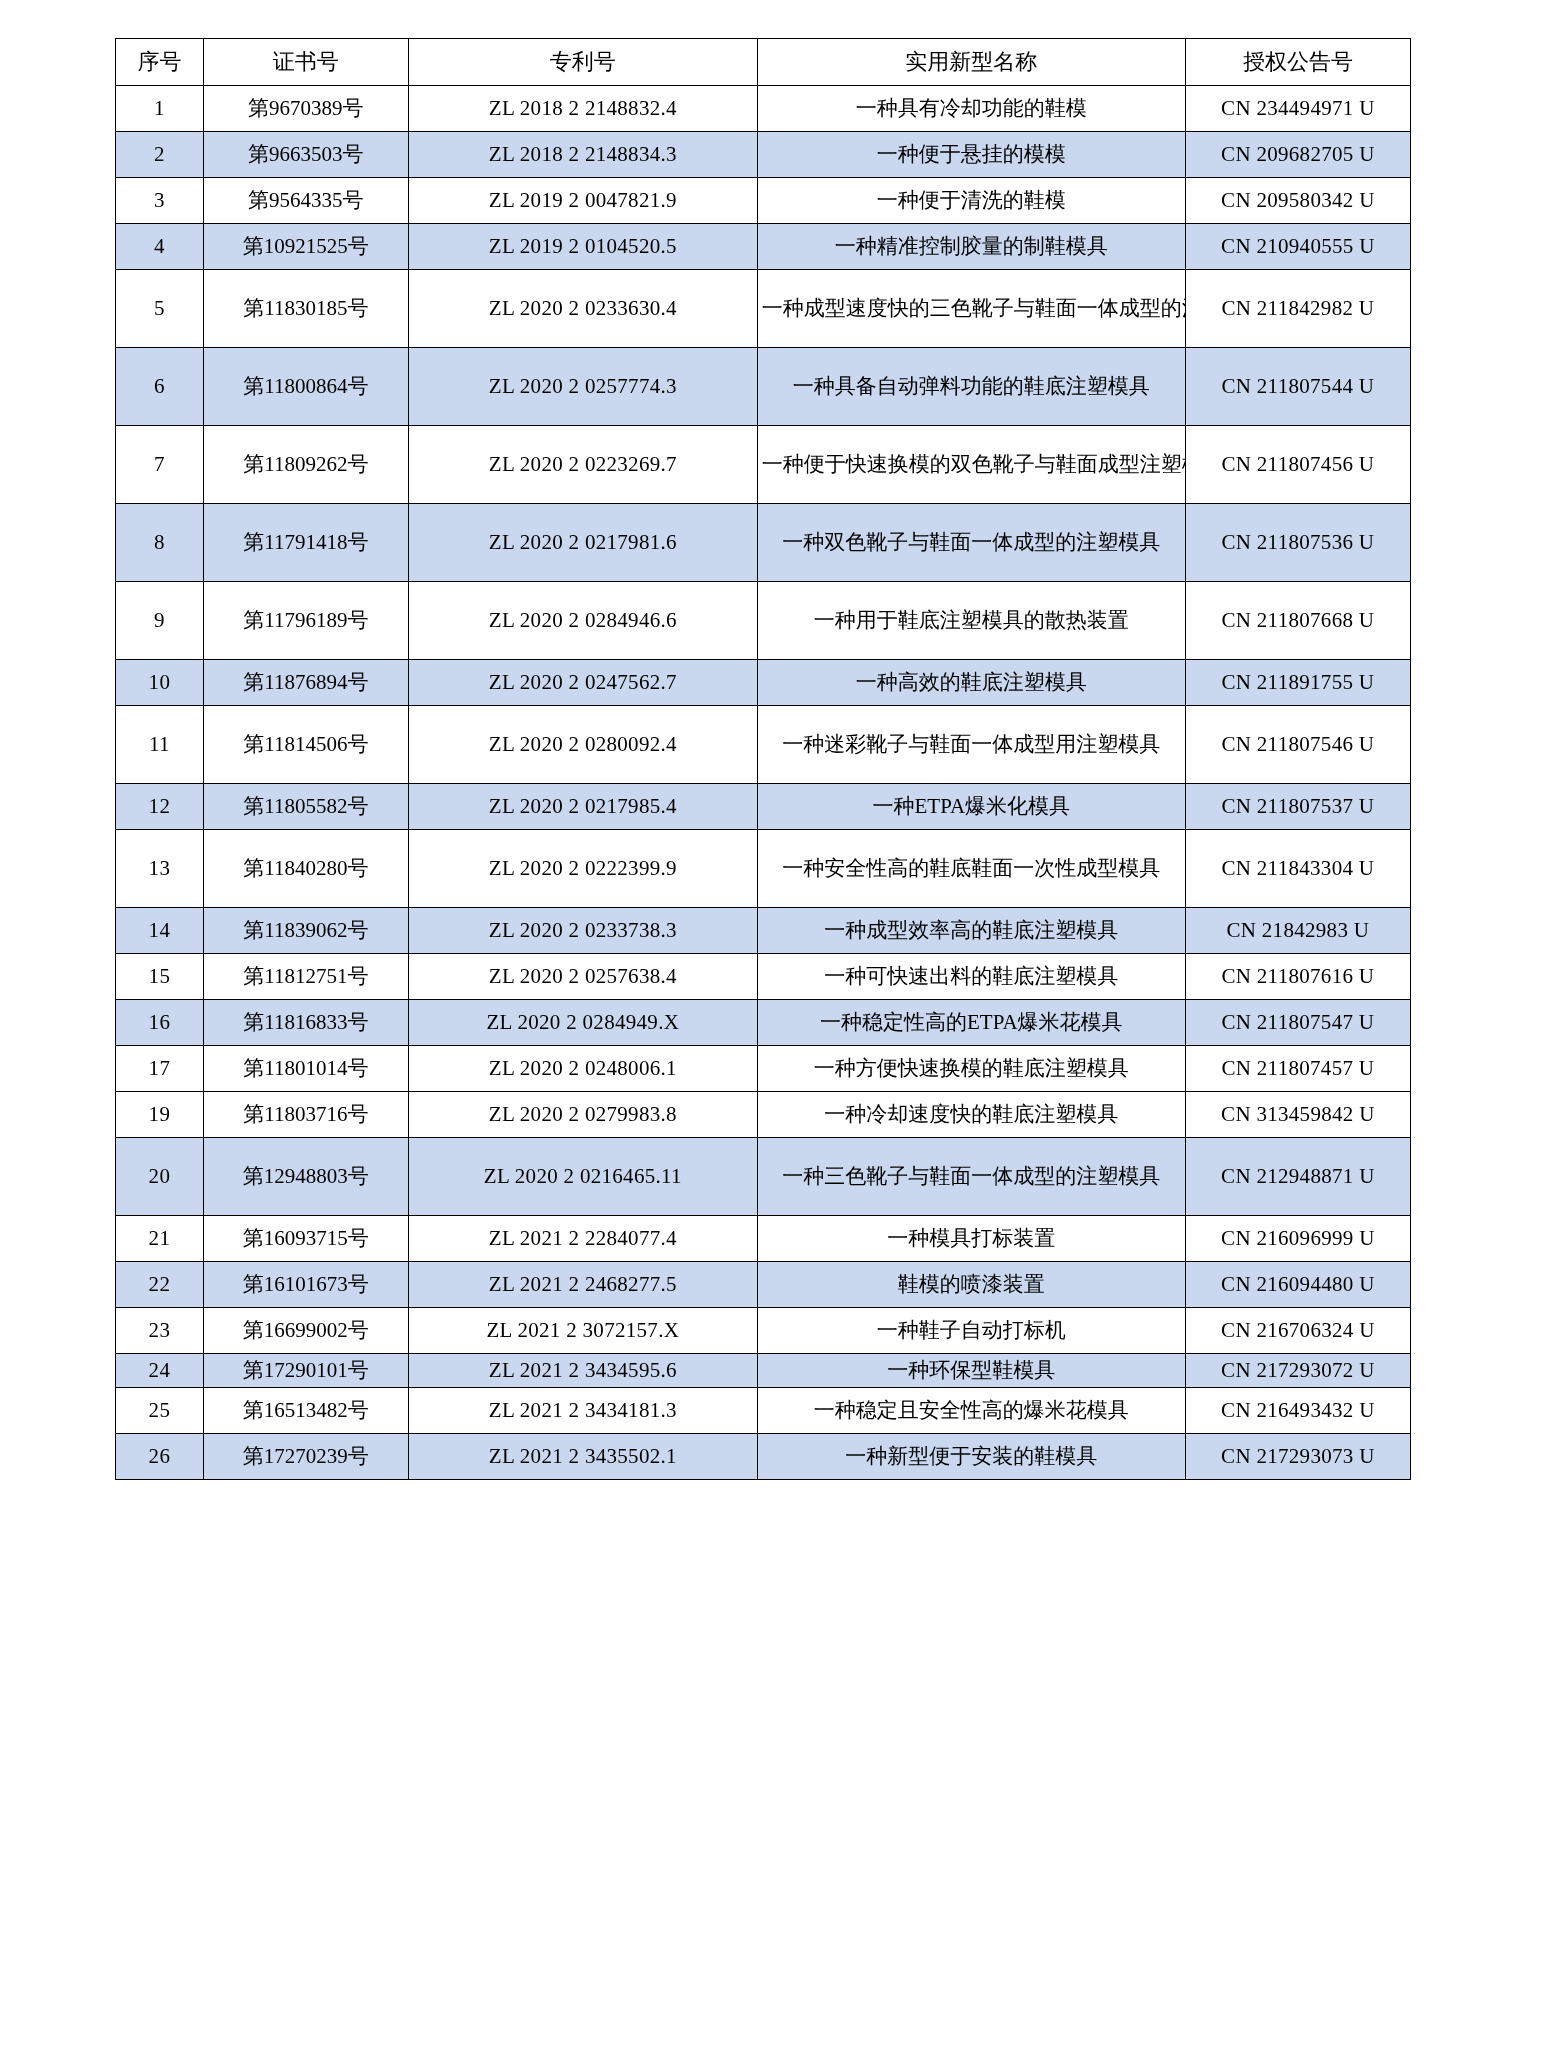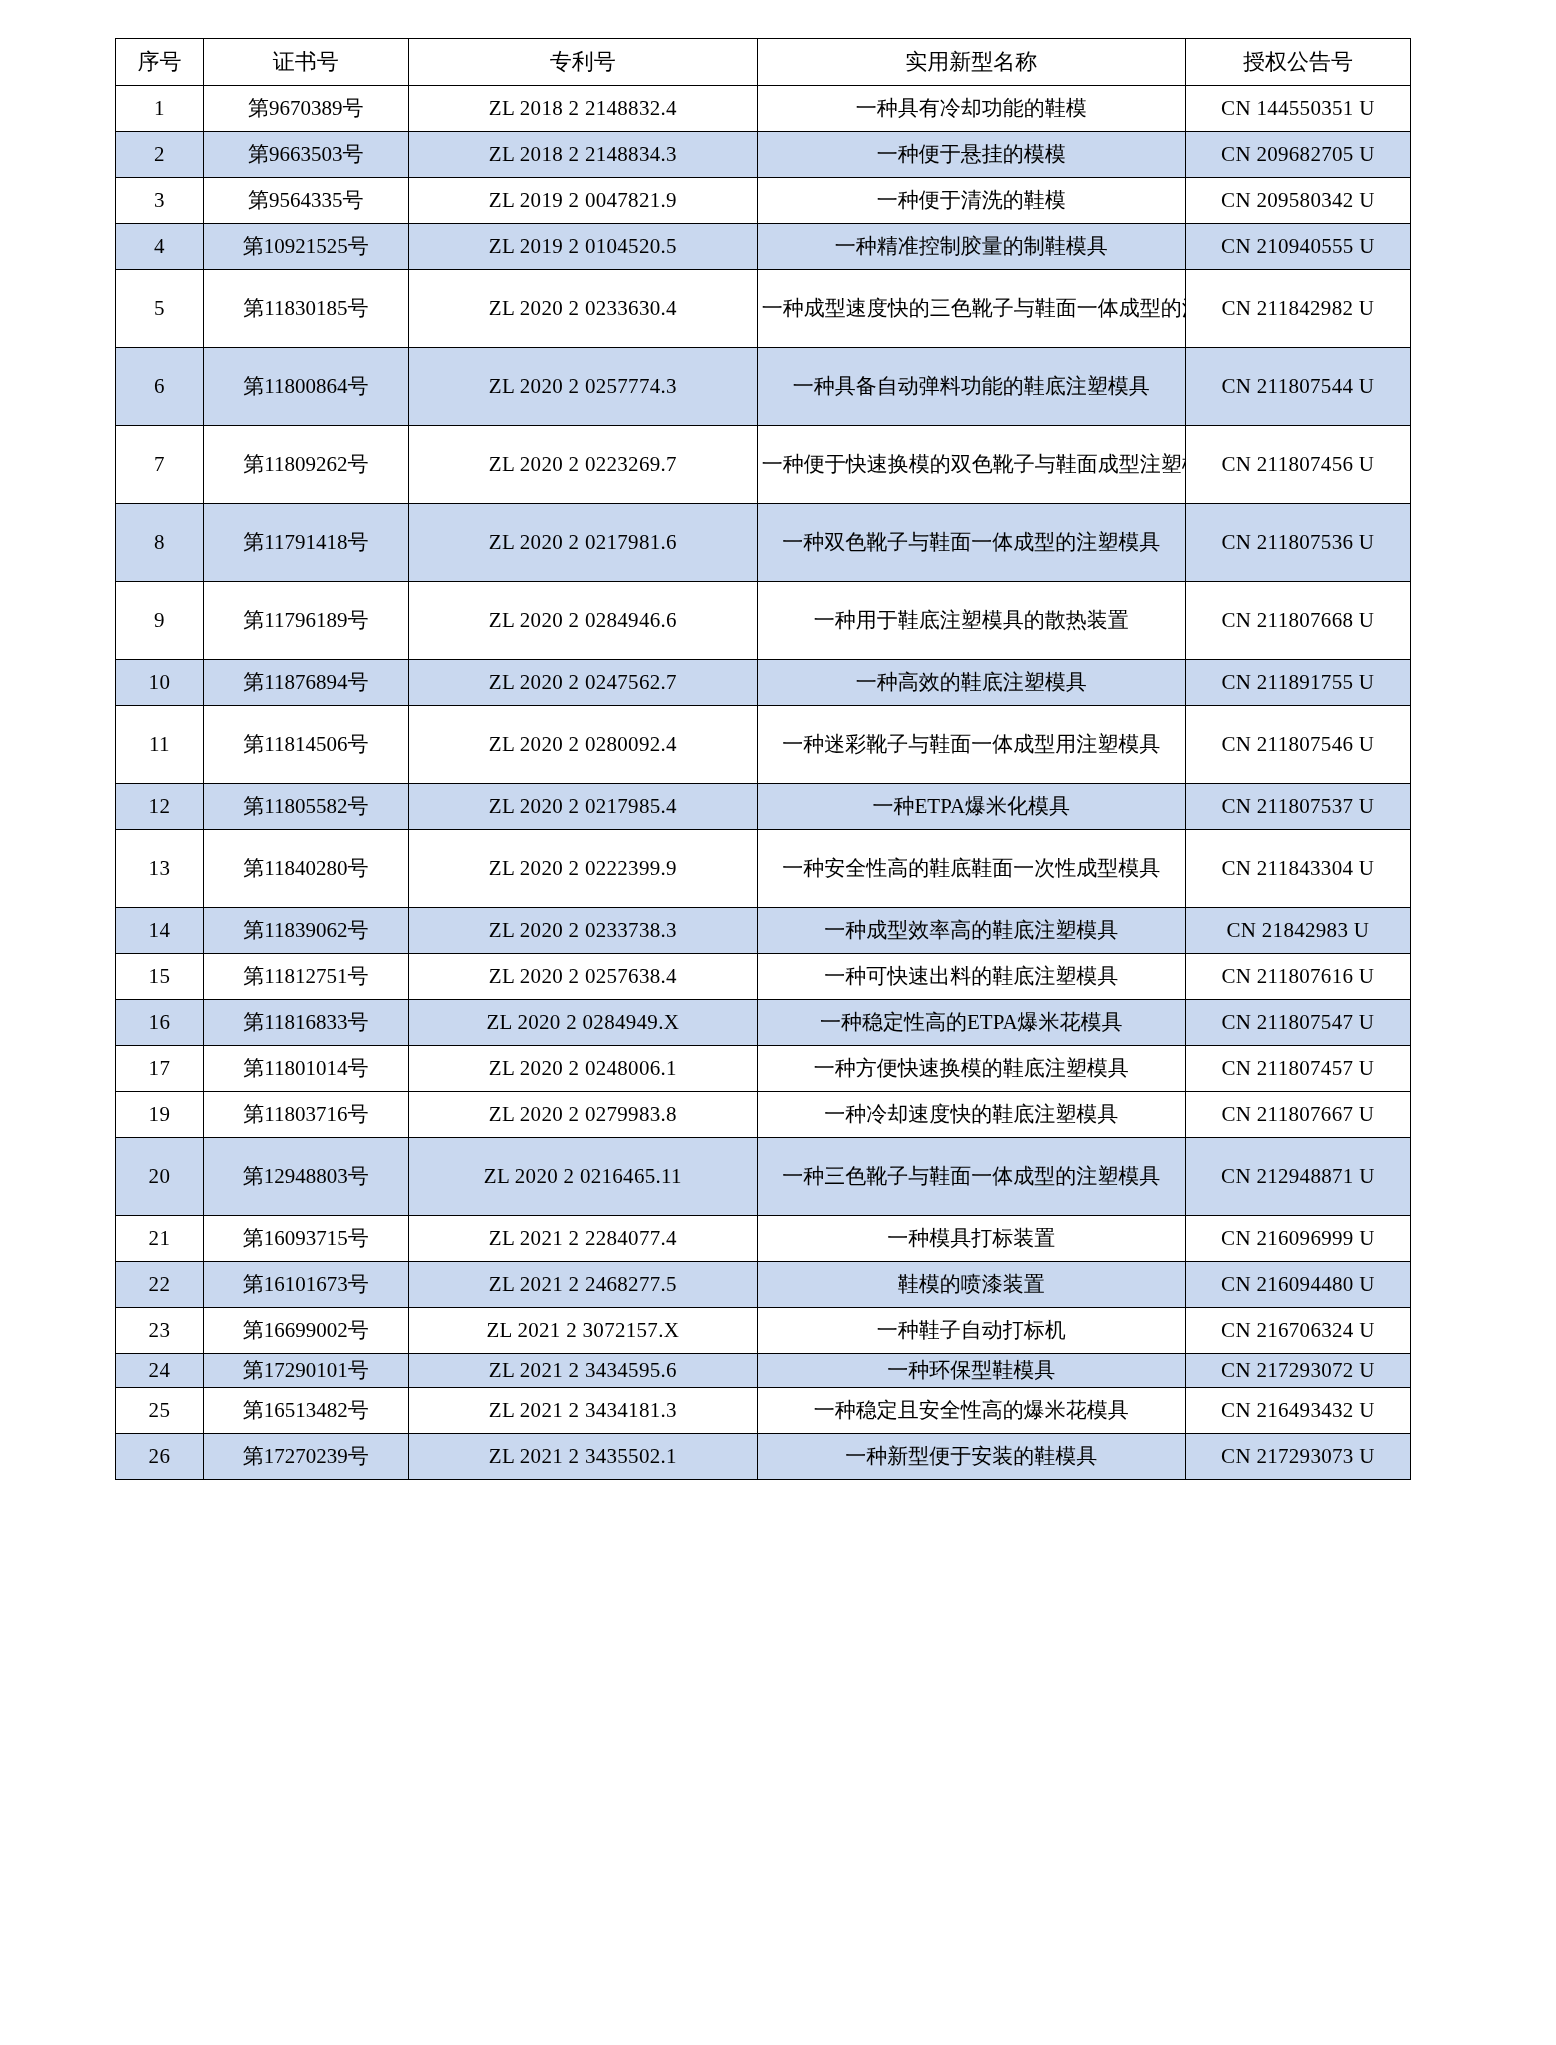--- a/index.html
+++ b/index.html
@@ -86,21 +86,21 @@
         <th>实用新型名称</th>
         <th>授权公告号</th>
       </tr>
     </thead>
     <tbody id="table-body">
         <tr class="plain" style="height: 46px;">
           <td class="idx-cell">1</td>
           <td class="cert-cell">第9670389号</td>
           <td class="patent-cell">ZL 2018 2 2148832.4</td>
           <td class="name-cell one-line">一种具有冷却功能的鞋模</td>
-          <td class="pub-cell">CN 144550351 U</td>
+          <td class="pub-cell">CN 234494971 U</td>
         </tr>
         <tr class="shaded" style="height: 46px;">
           <td class="idx-cell">2</td>
           <td class="cert-cell">第9663503号</td>
           <td class="patent-cell">ZL 2018 2 2148834.3</td>
           <td class="name-cell one-line">一种便于悬挂的模模</td>
           <td class="pub-cell">CN 209682705 U</td>
         </tr>
         <tr class="plain" style="height: 46px;">
           <td class="idx-cell">3</td>
@@ -205,21 +205,21 @@
           <td class="cert-cell">第11801014号</td>
           <td class="patent-cell">ZL 2020 2 0248006.1</td>
           <td class="name-cell one-line">一种方便快速换模的鞋底注塑模具</td>
           <td class="pub-cell">CN 211807457 U</td>
         </tr>
         <tr class="plain" style="height: 46px;">
           <td class="idx-cell">19</td>
           <td class="cert-cell">第11803716号</td>
           <td class="patent-cell">ZL 2020 2 0279983.8</td>
           <td class="name-cell one-line">一种冷却速度快的鞋底注塑模具</td>
-          <td class="pub-cell">CN 211807667 U</td>
+          <td class="pub-cell">CN 313459842 U</td>
         </tr>
         <tr class="shaded" style="height: 78px;">
           <td class="idx-cell">20</td>
           <td class="cert-cell">第12948803号</td>
           <td class="patent-cell">ZL 2020 2 0216465.11</td>
           <td class="name-cell">一种三色靴子与鞋面一体成型的注塑模具</td>
           <td class="pub-cell">CN 212948871 U</td>
         </tr>
         <tr class="plain" style="height: 46px;">
           <td class="idx-cell">21</td>

